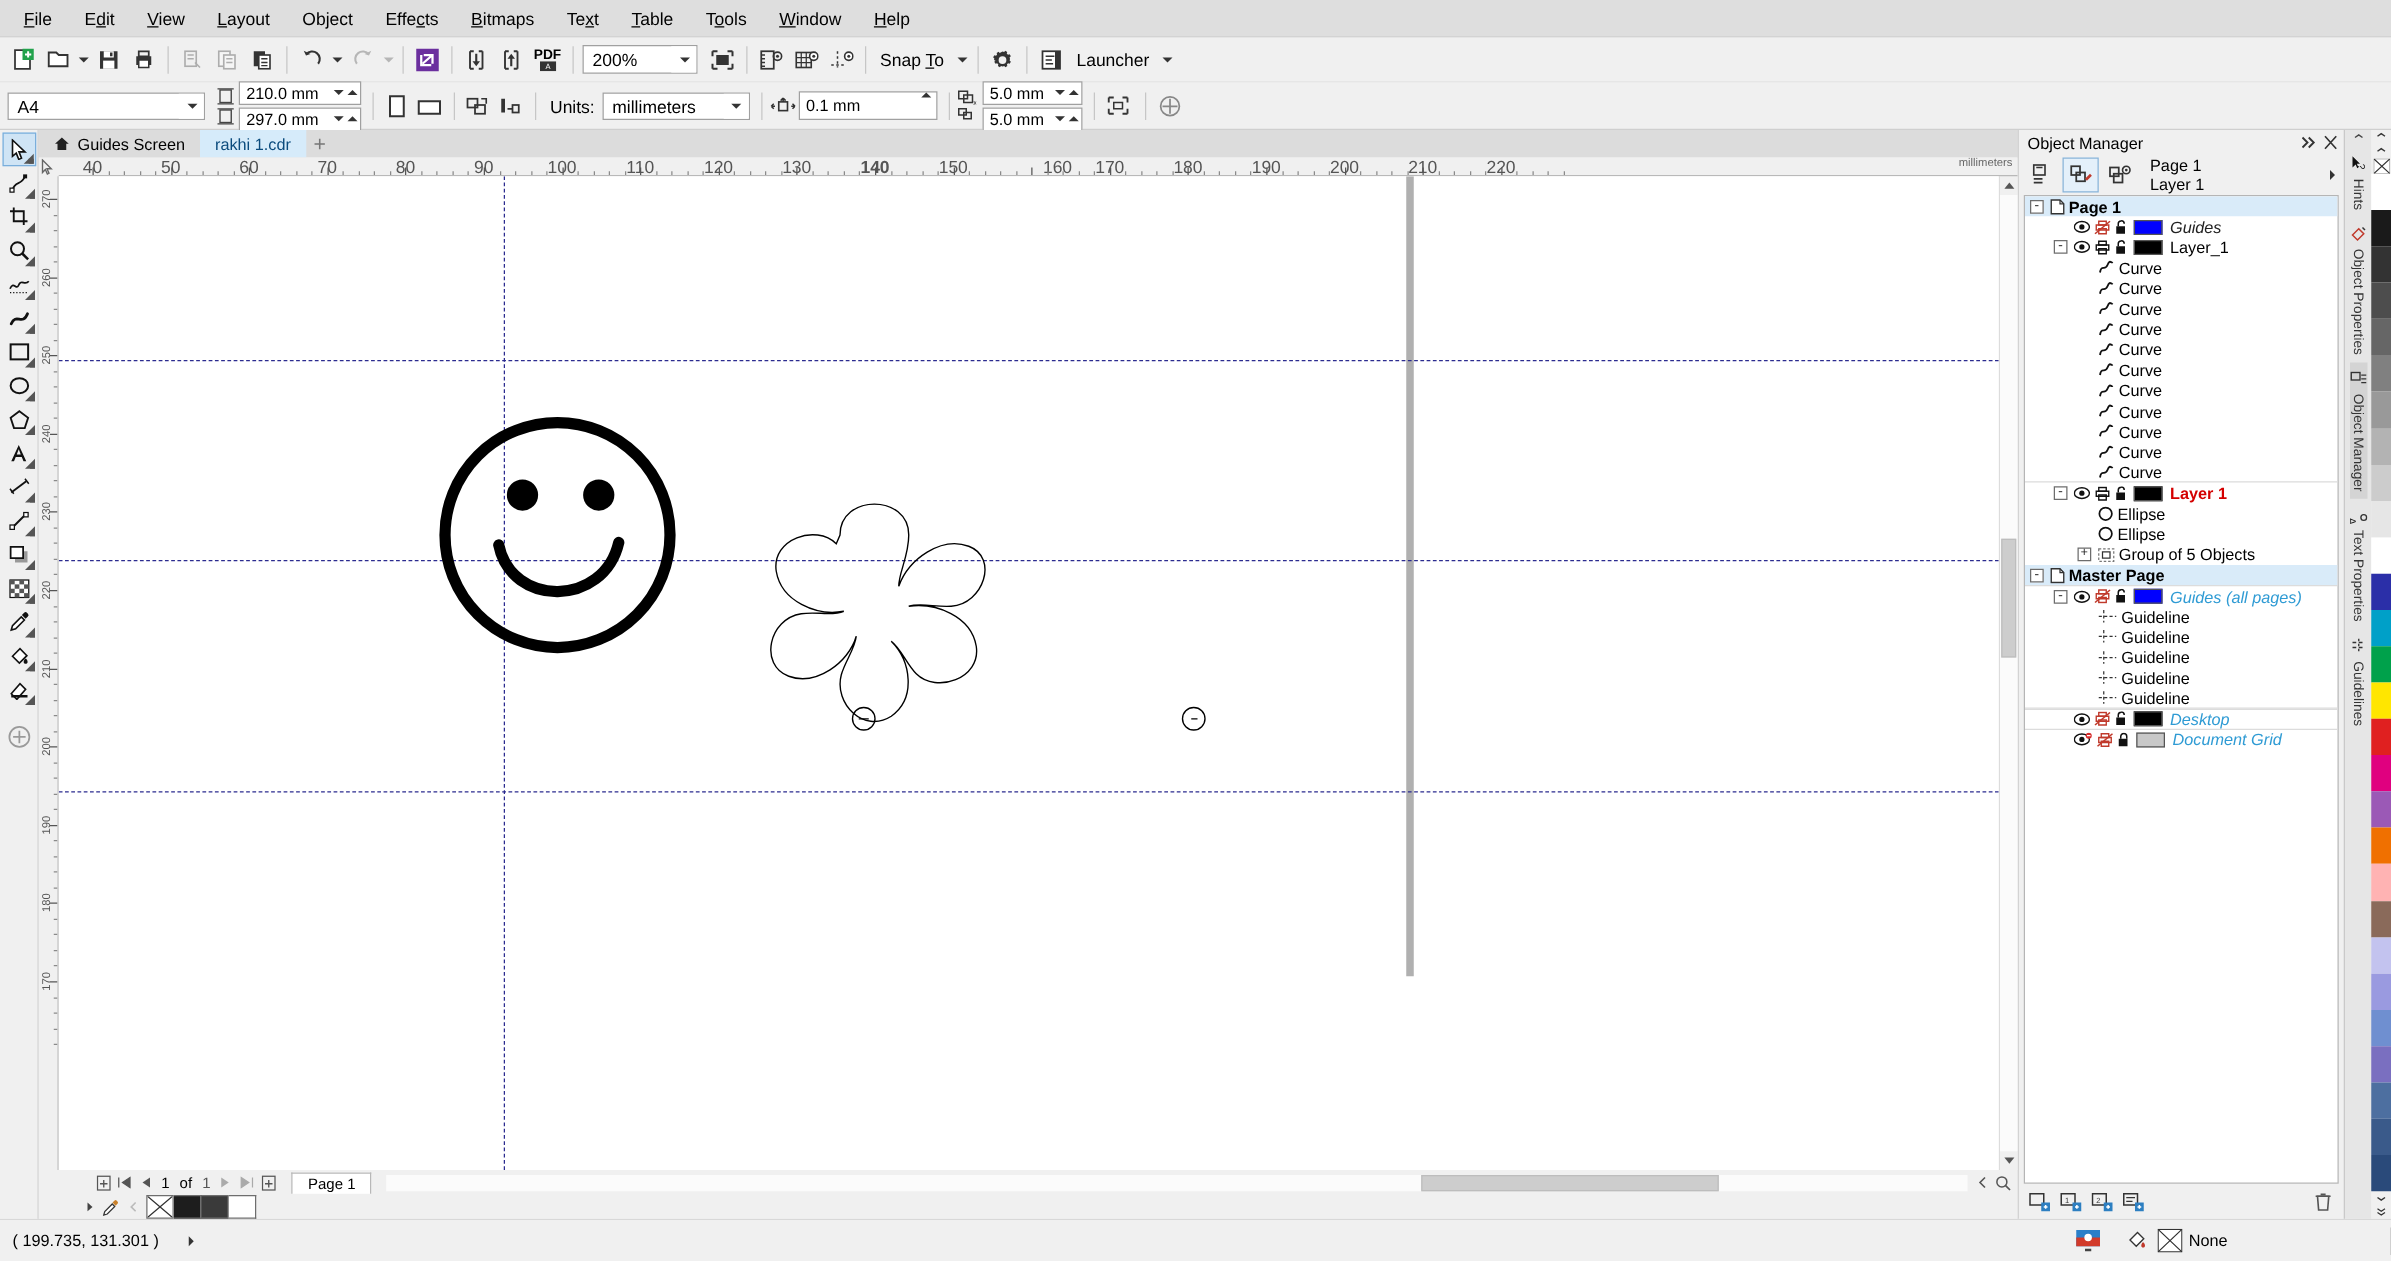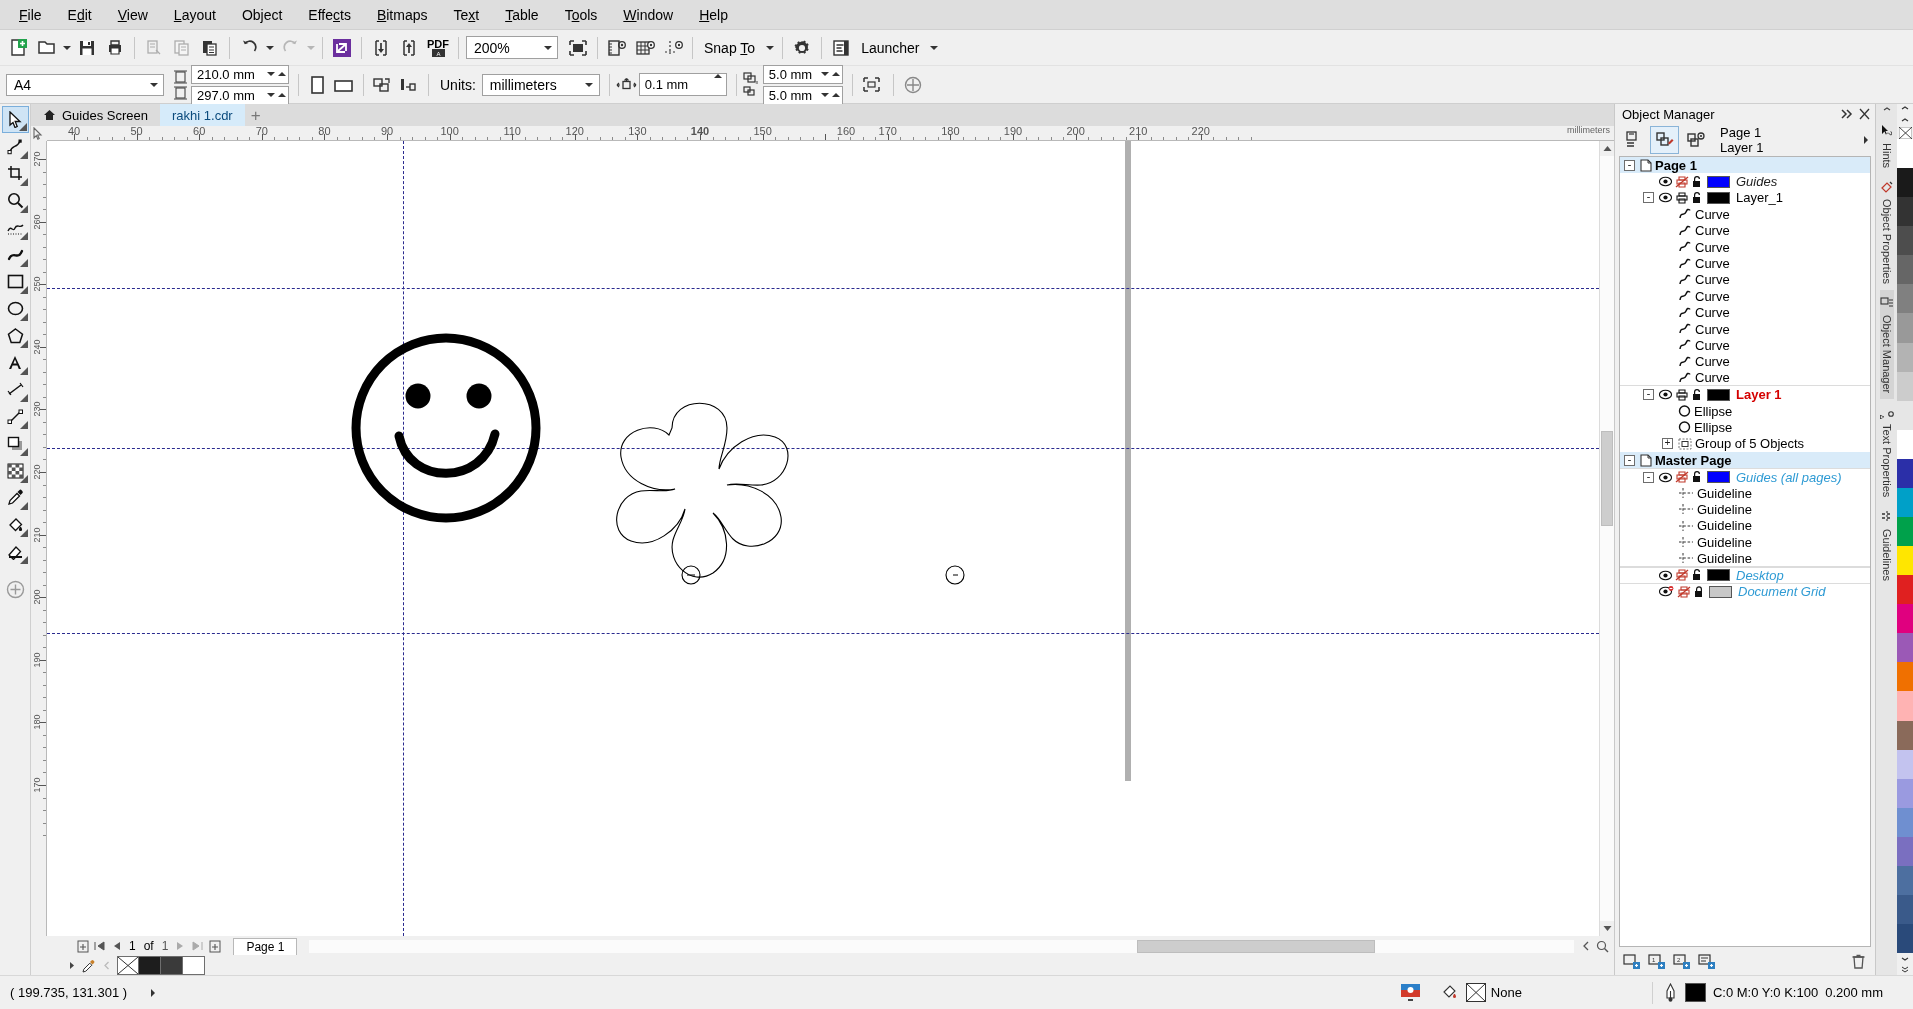--- a/index.html
+++ b/index.html
@@ -74,21 +74,21 @@
   .tab.active { background: #d6ebfa; color: #0b4b7d; }
   .tab-add { width: 22px; height: 20px; display: flex; align-items: center; justify-content: center; color: #777; font-size: 17px; }
 
   
   .canvaswrap { flex: 1; display: flex; flex-direction: column; min-height: 0; position: relative; }
   .rulerrow { display: flex; height: 15px; flex: 0 0 15px; }
   .corner { width: 16px; height: 15px; background: #f0f0f0; position: relative; }
   .hruler { flex: 1; background: #f0f0f0; position: relative; overflow: hidden; border-bottom: 1px solid #b9b9b9;}
   .hruler .tk { position: absolute; bottom: 0; width: 1px; height: 3px; background: #8a8a8a; }
   .hruler .tkM { position: absolute; bottom: 0; width: 1px; height: 6px; background: #555; }
-  .hruler .lab { position: absolute; top: -1px; font-size: 11px; color: #555; transform: translateX(-50%); }
+  .hruler .lab { position: absolute; top: -1px; font-size: 14px; color: #555; transform: translateX(-50%); }
   .hruler .unitlab { position: absolute; right: 4px; top: -1px; font-size: 9px; color: #666; }
   .vruler { width: 16px; background: #f0f0f0; position: relative; overflow: hidden; border-right: 1px solid #b9b9b9; flex: 0 0 16px;}
   .vruler .tk { position: absolute; right: 0; height: 1px; width: 3px; background: #8a8a8a; }
   .vruler .tkM { position: absolute; right: 0; height: 1px; width: 6px; background: #555; }
   .vruler .lab { position: absolute; left: 1px; font-size: 9px; color: #555; writing-mode: vertical-rl; transform: rotate(180deg) translateY(50%); }
 
   .canvasrow { flex: 1; display: flex; min-height: 0; }
   .canvas { flex: 1; position: relative; background: #fff; overflow: hidden; }
   .page-shadow { position: absolute; background: #b0b0b0; }
   .guide-h { position: absolute; left: 0; right: 0; height: 0; border-top: 1px dashed #2b2b8f; }
@@ -397,21 +397,21 @@
           <span class="arrow-dn"></span>
         </span>
     </div>
     <div class="tsep" style="margin-left:9px"></div>
     <div class="tbtn" style="width:24px">
       <svg width="21" height="16" viewBox="0 0 21 16">
           <rect x="7" y="4.5" width="7" height="7" fill="none" stroke="#333" stroke-width="1.3"></rect>
           <path d="M4 8l-3 0M1 8l2-2M1 8l2 2M17 8l3 0M20 8l-2-2M20 8l-2 2M10.5 4.5V1.5M10.5 1.5l-2 2M10.5 1.5l2 2" stroke="#333" stroke-width="1.2" fill="none"></path>
         </svg>
     </div>
-    <div class="spin" style="width:88px;height:23px">
+    <div class="spin" style="width:111px;height:23px">
       <span>0.1 mm</span>
       <span class="spin-btns" style="flex-direction:column;gap:1px;right:4px">
           <span class="tri-u"></span>
         </span>
     </div>
     <div class="tsep" style="margin-left:9px"></div>
     <div style="display:flex;flex-direction:column;gap:1px;align-items:center;width:18px">
       <svg width="15" height="13" viewBox="0 0 15 13">
           <rect x="1" y="1" width="7" height="6" fill="none" stroke="#333" stroke-width="1.2"></rect>
           <rect x="5" y="4" width="7" height="6" fill="none" stroke="#333" stroke-width="1.2"></rect>
@@ -1559,26 +1559,14 @@
       <span style="position:relative;display:inline-block;width:20px;height:19px">
         <svg width="20" height="19" viewBox="0 0 20 19">
             <rect x="0.5" y="0.5" width="19" height="18" fill="#fff" stroke="#333" stroke-width="1"></rect>
             <path d="M0.5 0.5l19 18M19.5 0.5l-19 18" stroke="#333" stroke-width="1"></path>
           </svg>
       </span>
       <span>None</span>
     </div>
     <div style="width:120px"></div>
     <div class="sb-div"></div>
-    <div class="sb-seg" style="gap:7px;padding-right:30px">
-      <span>
-        <svg width="15" height="20" viewBox="0 0 15 20">
-            <path d="M7.5 1L11 8v7H4V8z" fill="#fff" stroke="#333" stroke-width="1.1"></path>
-            <path d="M7.5 8v7" stroke="#333" stroke-width="1.1"></path>
-            <ellipse cx="7.5" cy="16.5" rx="2" ry="2.3" fill="#333"></ellipse>
-          </svg>
-      </span>
-      <span style="width:21px;height:19px;display:inline-block;border:1px solid #555;background:#000"></span>
-      <span>C:0 M:0 Y:0 K:100</span>
-      <span>0.200 mm</span>
-    </div>
   </div>
 </div>
 
 </body></html>

